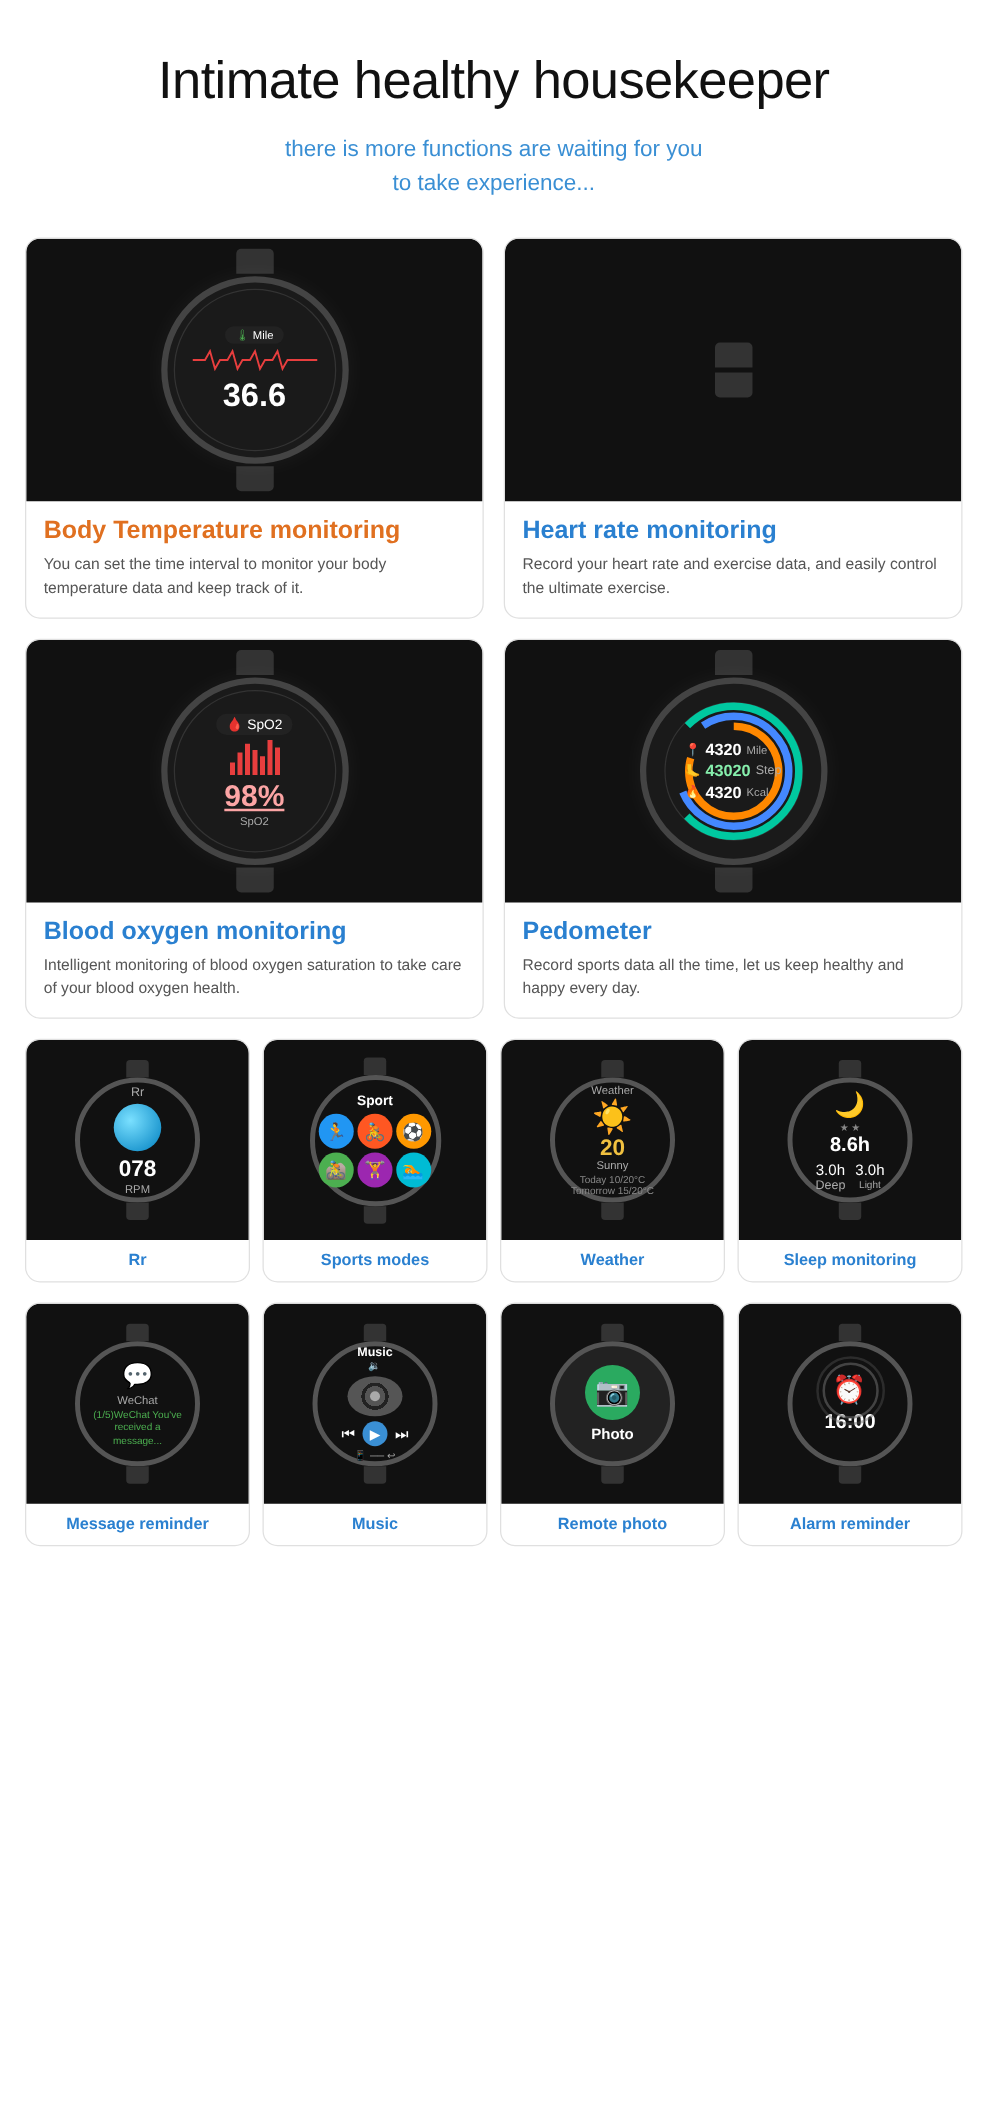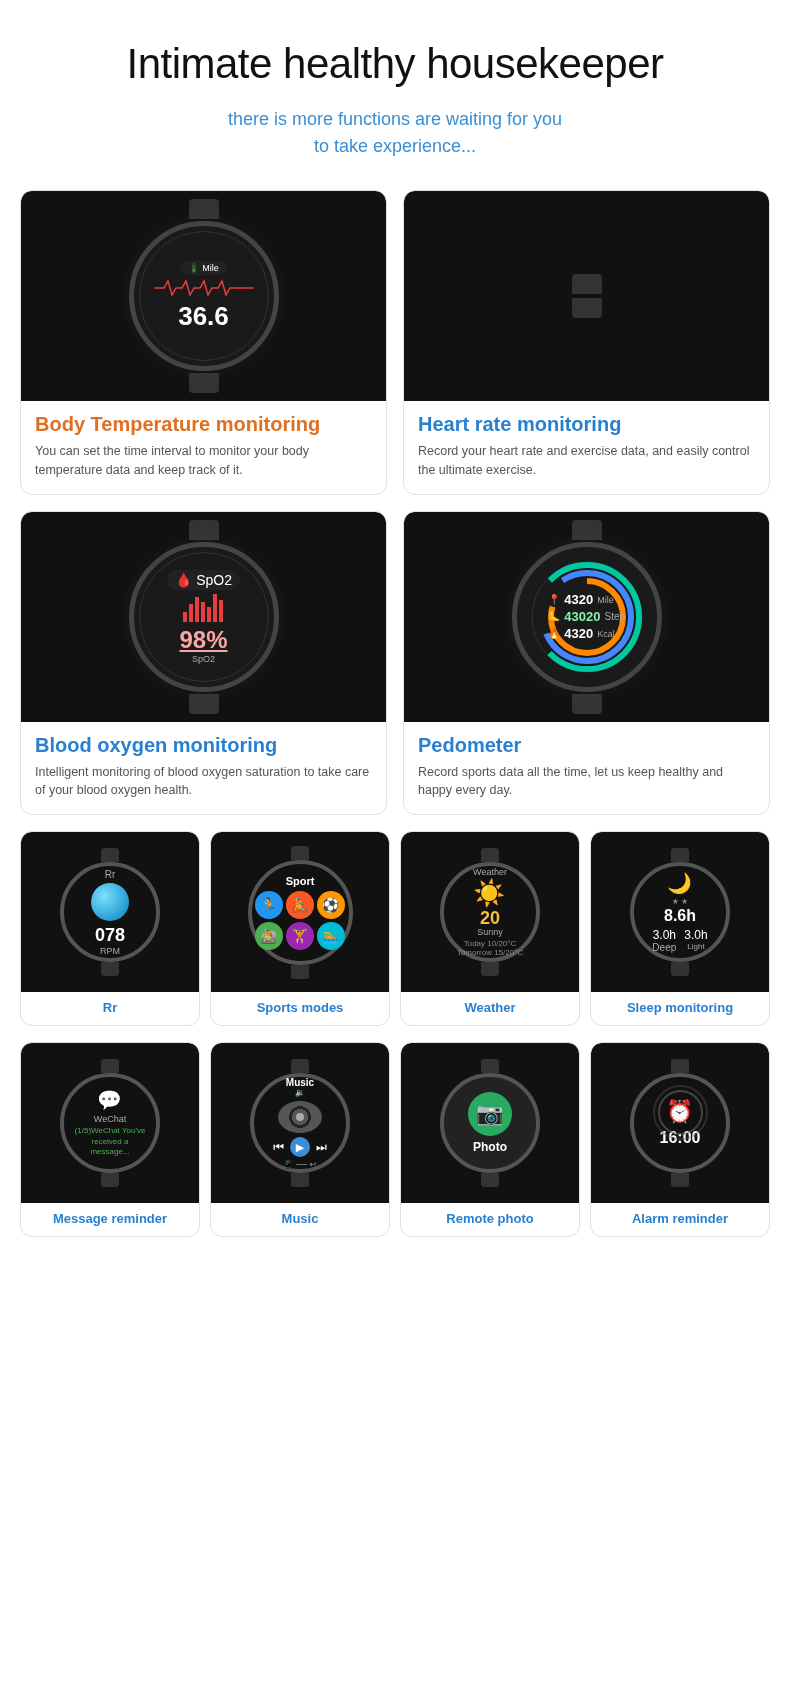--- a/index.html
+++ b/index.html
@@ -263,21 +263,21 @@
       </div>
     </div>
 
     <div class="feature-card">
       <div class="watch-img">
         <div style="position:relative; display:flex; flex-direction:column; align-items:center;">
           <div style="width:30px; height:20px; background:#333; border-radius:4px 4px 0 0; margin-bottom:2px;"></div>
           <div class="watch-circle">
             <div style="position:absolute; top:50%; left:50%; width:130px; height:130px; border-radius:50%; border:1px solid #333; transform:translate(-50%,-50%);"></div>
             <div style="display:flex; flex-direction:column; align-items:center;">
-              <div style="font-size:14px; color:#aaa; background:#222; border-radius:10px; padding:2px 8px; margin-bottom:2px;">
+              <div style="font-size:11px; color:#aaa; background:#222; border-radius:10px; padding:2px 8px; margin-bottom:2px;">
                 <span style="color:#e83e3e;">🩸</span> <span style="color:#fff;">SpO2</span>
               </div>
 
               <div style="display:flex; gap:2px; align-items:flex-end; height:30px; margin-bottom:4px;">
                 <div style="width:4px; background:#e83e3e; height:10px;"></div>
                 <div style="width:4px; background:#e83e3e; height:18px;"></div>
                 <div style="width:4px; background:#e83e3e; height:25px;"></div>
                 <div style="width:4px; background:#e83e3e; height:20px;"></div>
                 <div style="width:4px; background:#e83e3e; height:15px;"></div>
                 <div style="width:4px; background:#e83e3e; height:28px;"></div>

